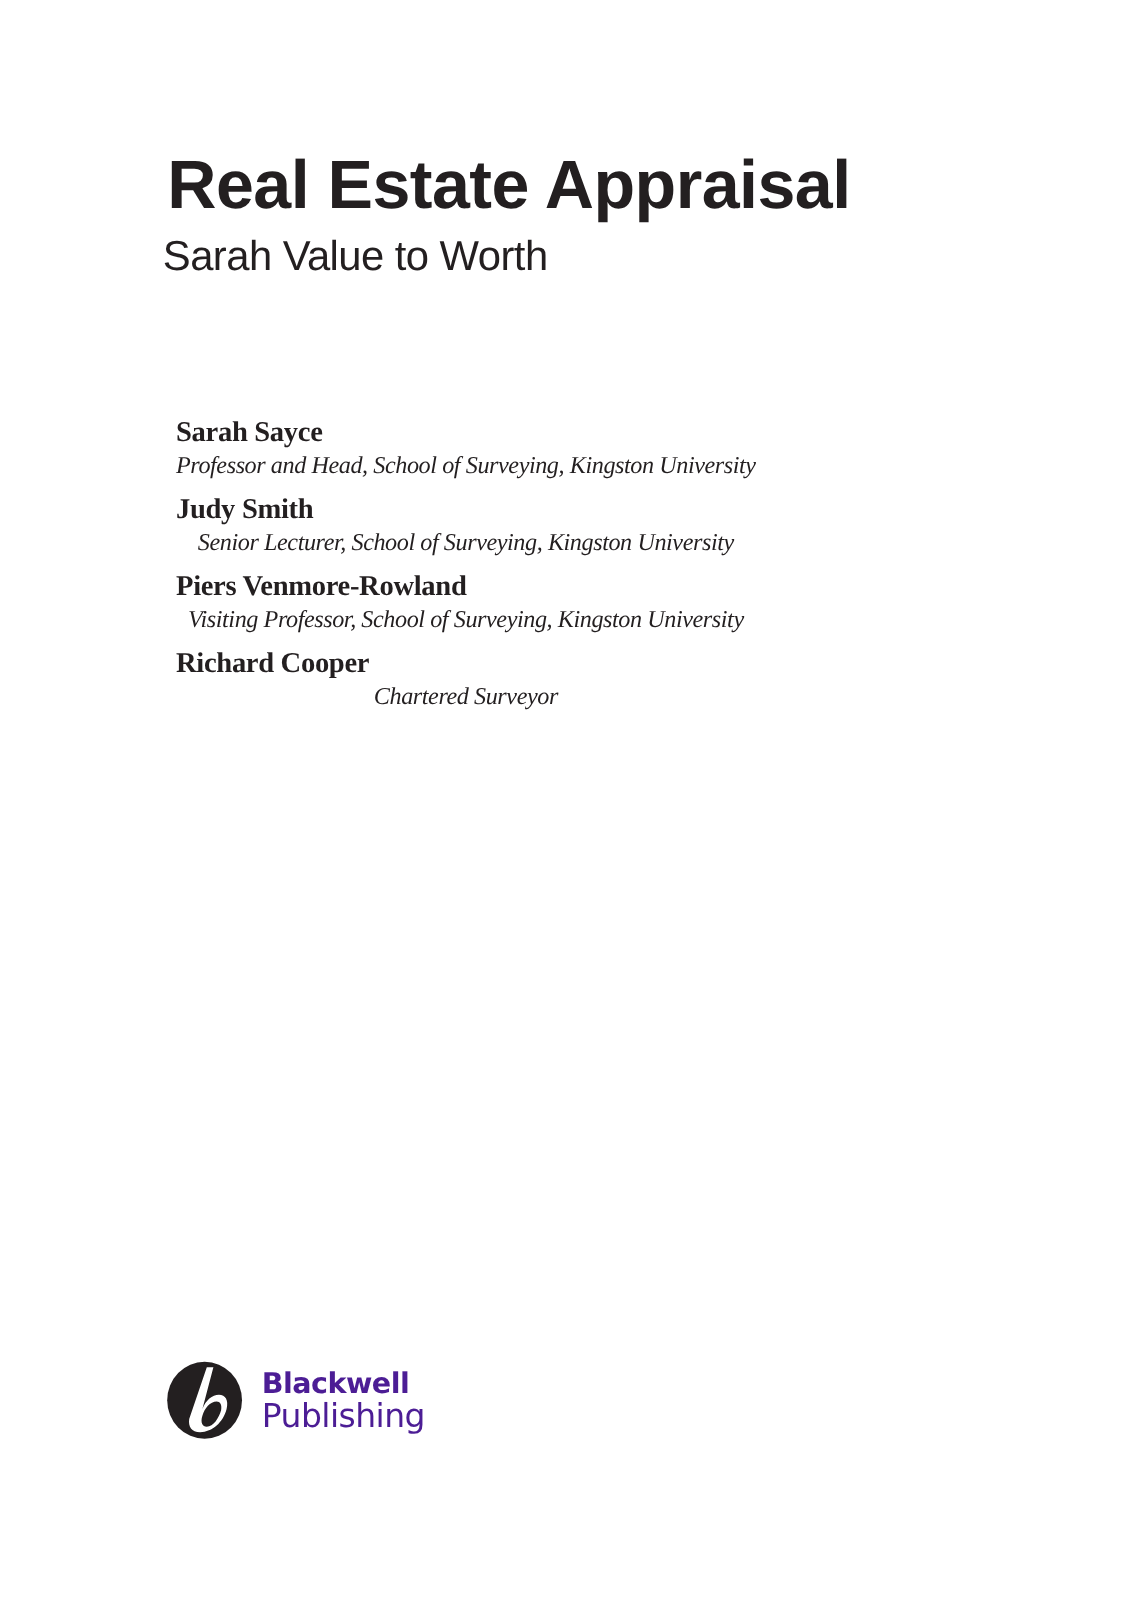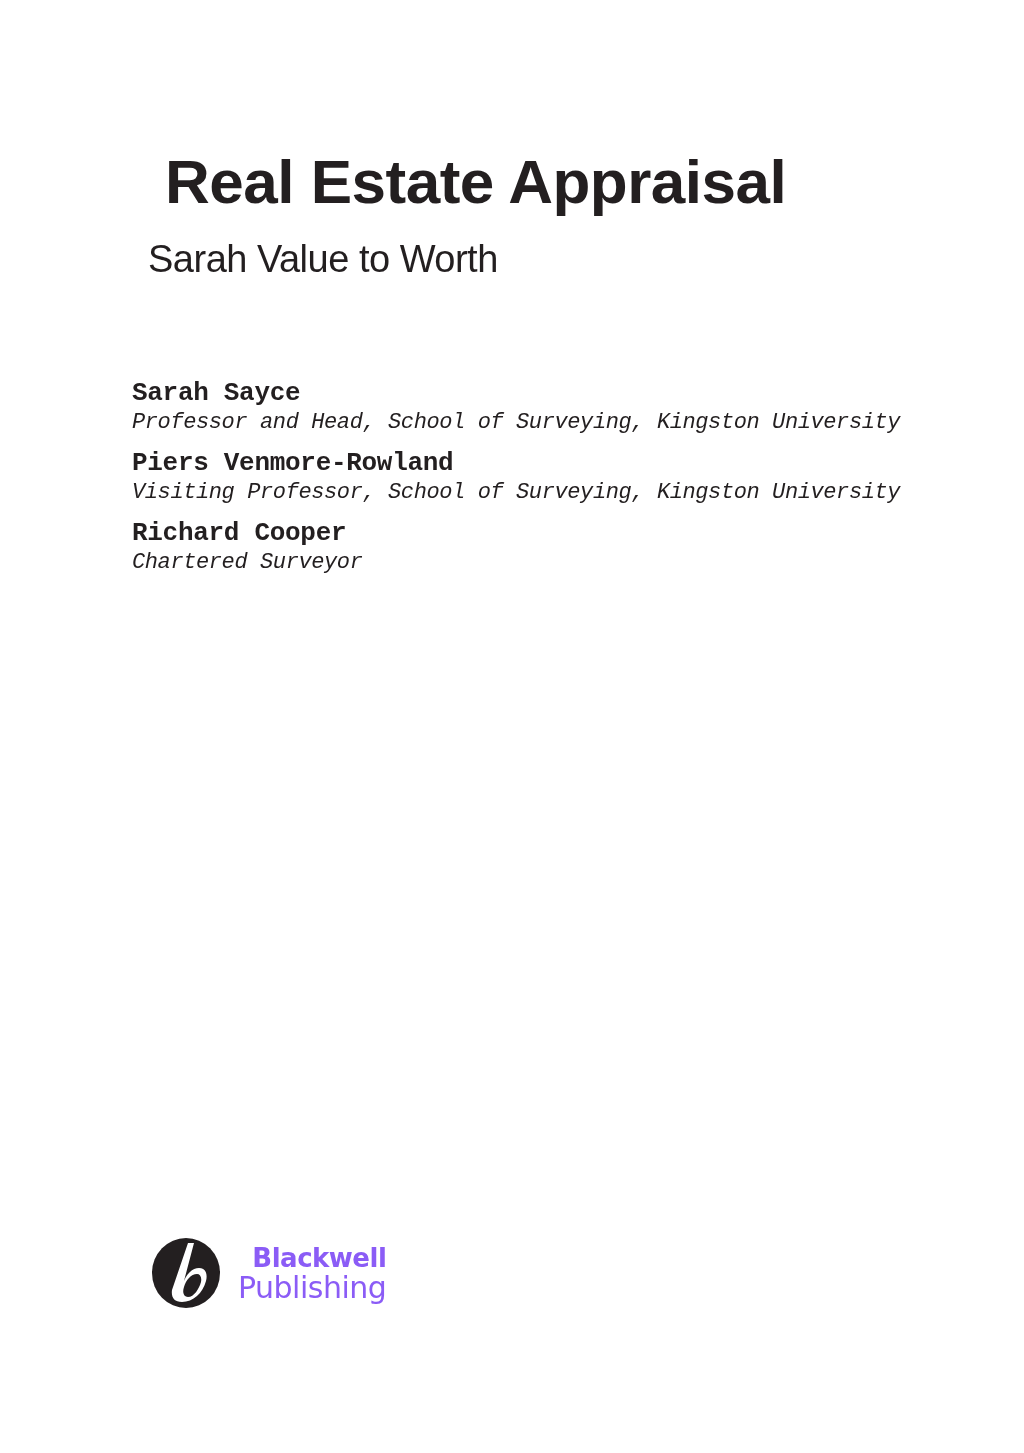--- a/index.html
+++ b/index.html
@@ -18,76 +18,76 @@
       position: absolute;
       left: 148px;
       top: 128px;
     }
     .book-title {
       font-family: "Liberation Sans", sans-serif;
       font-weight: bold;
       font-size: 62px;
       line-height: 74px;
       letter-spacing: -0.5px;
-      margin: 17px;
+      margin: 4px;
       color: #231f20;
       white-space: nowrap;
     }
     .book-subtitle {
       font-family: "Liberation Sans", sans-serif;
       font-weight: normal;
       font-size: 38px;
       line-height: 46px;
       letter-spacing: -0.5px;
       margin: 4px 0 0 0;
       color: #231f20;
       white-space: nowrap;
     }
     .authors {
       position: absolute;
-      left: 132px;
+      left: 160px;
       top: 377px;
-      font-family: Liberation Mono, monospace;
+      font-family: Liberation Serif, serif;
     }
     .author {
       margin: 0 0 10px 0;
     }
     .author-name {
       font-weight: bold;
       font-size: 26px;
       line-height: 32px;
       display: block;
       white-space: nowrap;
       letter-spacing: -0.3px;
     }
     .author-affil {
       font-style: italic;
       font-size: 22px;
       line-height: 28px;
       display: block;
       white-space: nowrap;
       letter-spacing: -0.4px;
+      text-align: center;
     }
     .publisher {
       position: absolute;
       left: 150px;
       top: 1237px;
       display: flex;
       align-items: center;
     }
     .publisher-logo {
       width: 72px;
       height: 72px;
       display: block;
     }
     .publisher-text {
       margin-left: 16px;
       font-family: "DejaVu Sans", sans-serif;
-      color: #8b5cf6;
-      text-align: right;
+      color: #4c1d95;
     }
     .publisher-line1 {
       display: block;
       font-weight: bold;
       font-size: 26px;
       line-height: 30px;
       letter-spacing: -0.5px;
     }
     .publisher-line2 {
       display: block;
@@ -104,20 +104,24 @@
   <h1 class="book-title">Real Estate Appraisal</h1>
   <h2 class="book-subtitle">Sarah Value to Worth</h2>
 </div>
 
 <div class="authors">
   <div class="author">
     <span class="author-name">Sarah Sayce</span>
     <span class="author-affil">Professor and Head, School of Surveying, Kingston University</span>
   </div>
   <div class="author">
+    <span class="author-name">Judy Smith</span>
+    <span class="author-affil">Senior Lecturer, School of Surveying, Kingston University</span>
+  </div>
+  <div class="author">
     <span class="author-name">Piers Venmore-Rowland</span>
     <span class="author-affil">Visiting Professor, School of Surveying, Kingston University</span>
   </div>
   <div class="author">
     <span class="author-name">Richard Cooper</span>
     <span class="author-affil">Chartered Surveyor</span>
   </div>
 </div>
 
 <div class="publisher">

